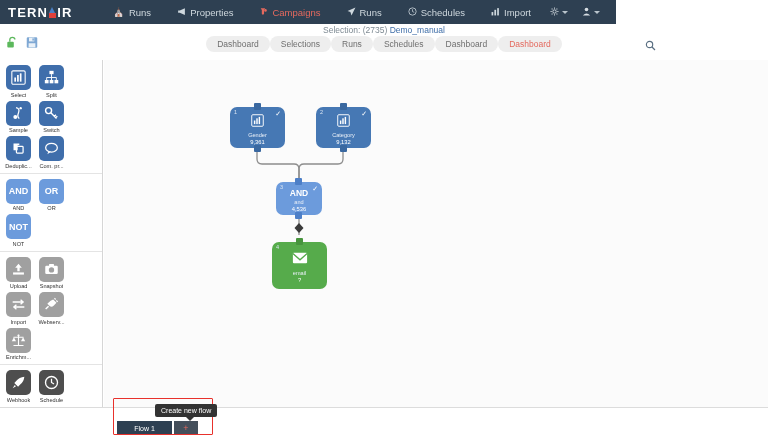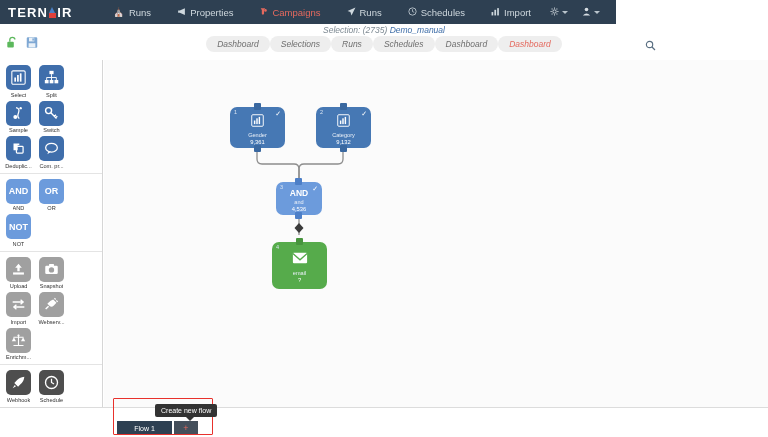--- a/index.html
+++ b/index.html
@@ -67,21 +67,20 @@
     width: 0; height: 0;
     border-left: 3px solid transparent;
     border-right: 3px solid transparent;
     border-top: 3.5px solid #b9c4cc;
   }
 
   
   #subheader {
     position: absolute; left: 0; top: 24px; width: 668px; height: 36px;
     background: #ffffff;
-    font-style: italic;
   }
   #sel-title {
     position: absolute; left: 0; top: 1px; width: 768px;
     text-align: center; font-size: 8.5px; color: #7e8a93;
   }
   #sel-title b { color: #3f6ea8; font-weight: normal; }
   #tabrow {
     position: absolute; left: 0; top: 12px; width: 768px;
     display: flex; justify-content: center; align-items: center; 
   }

